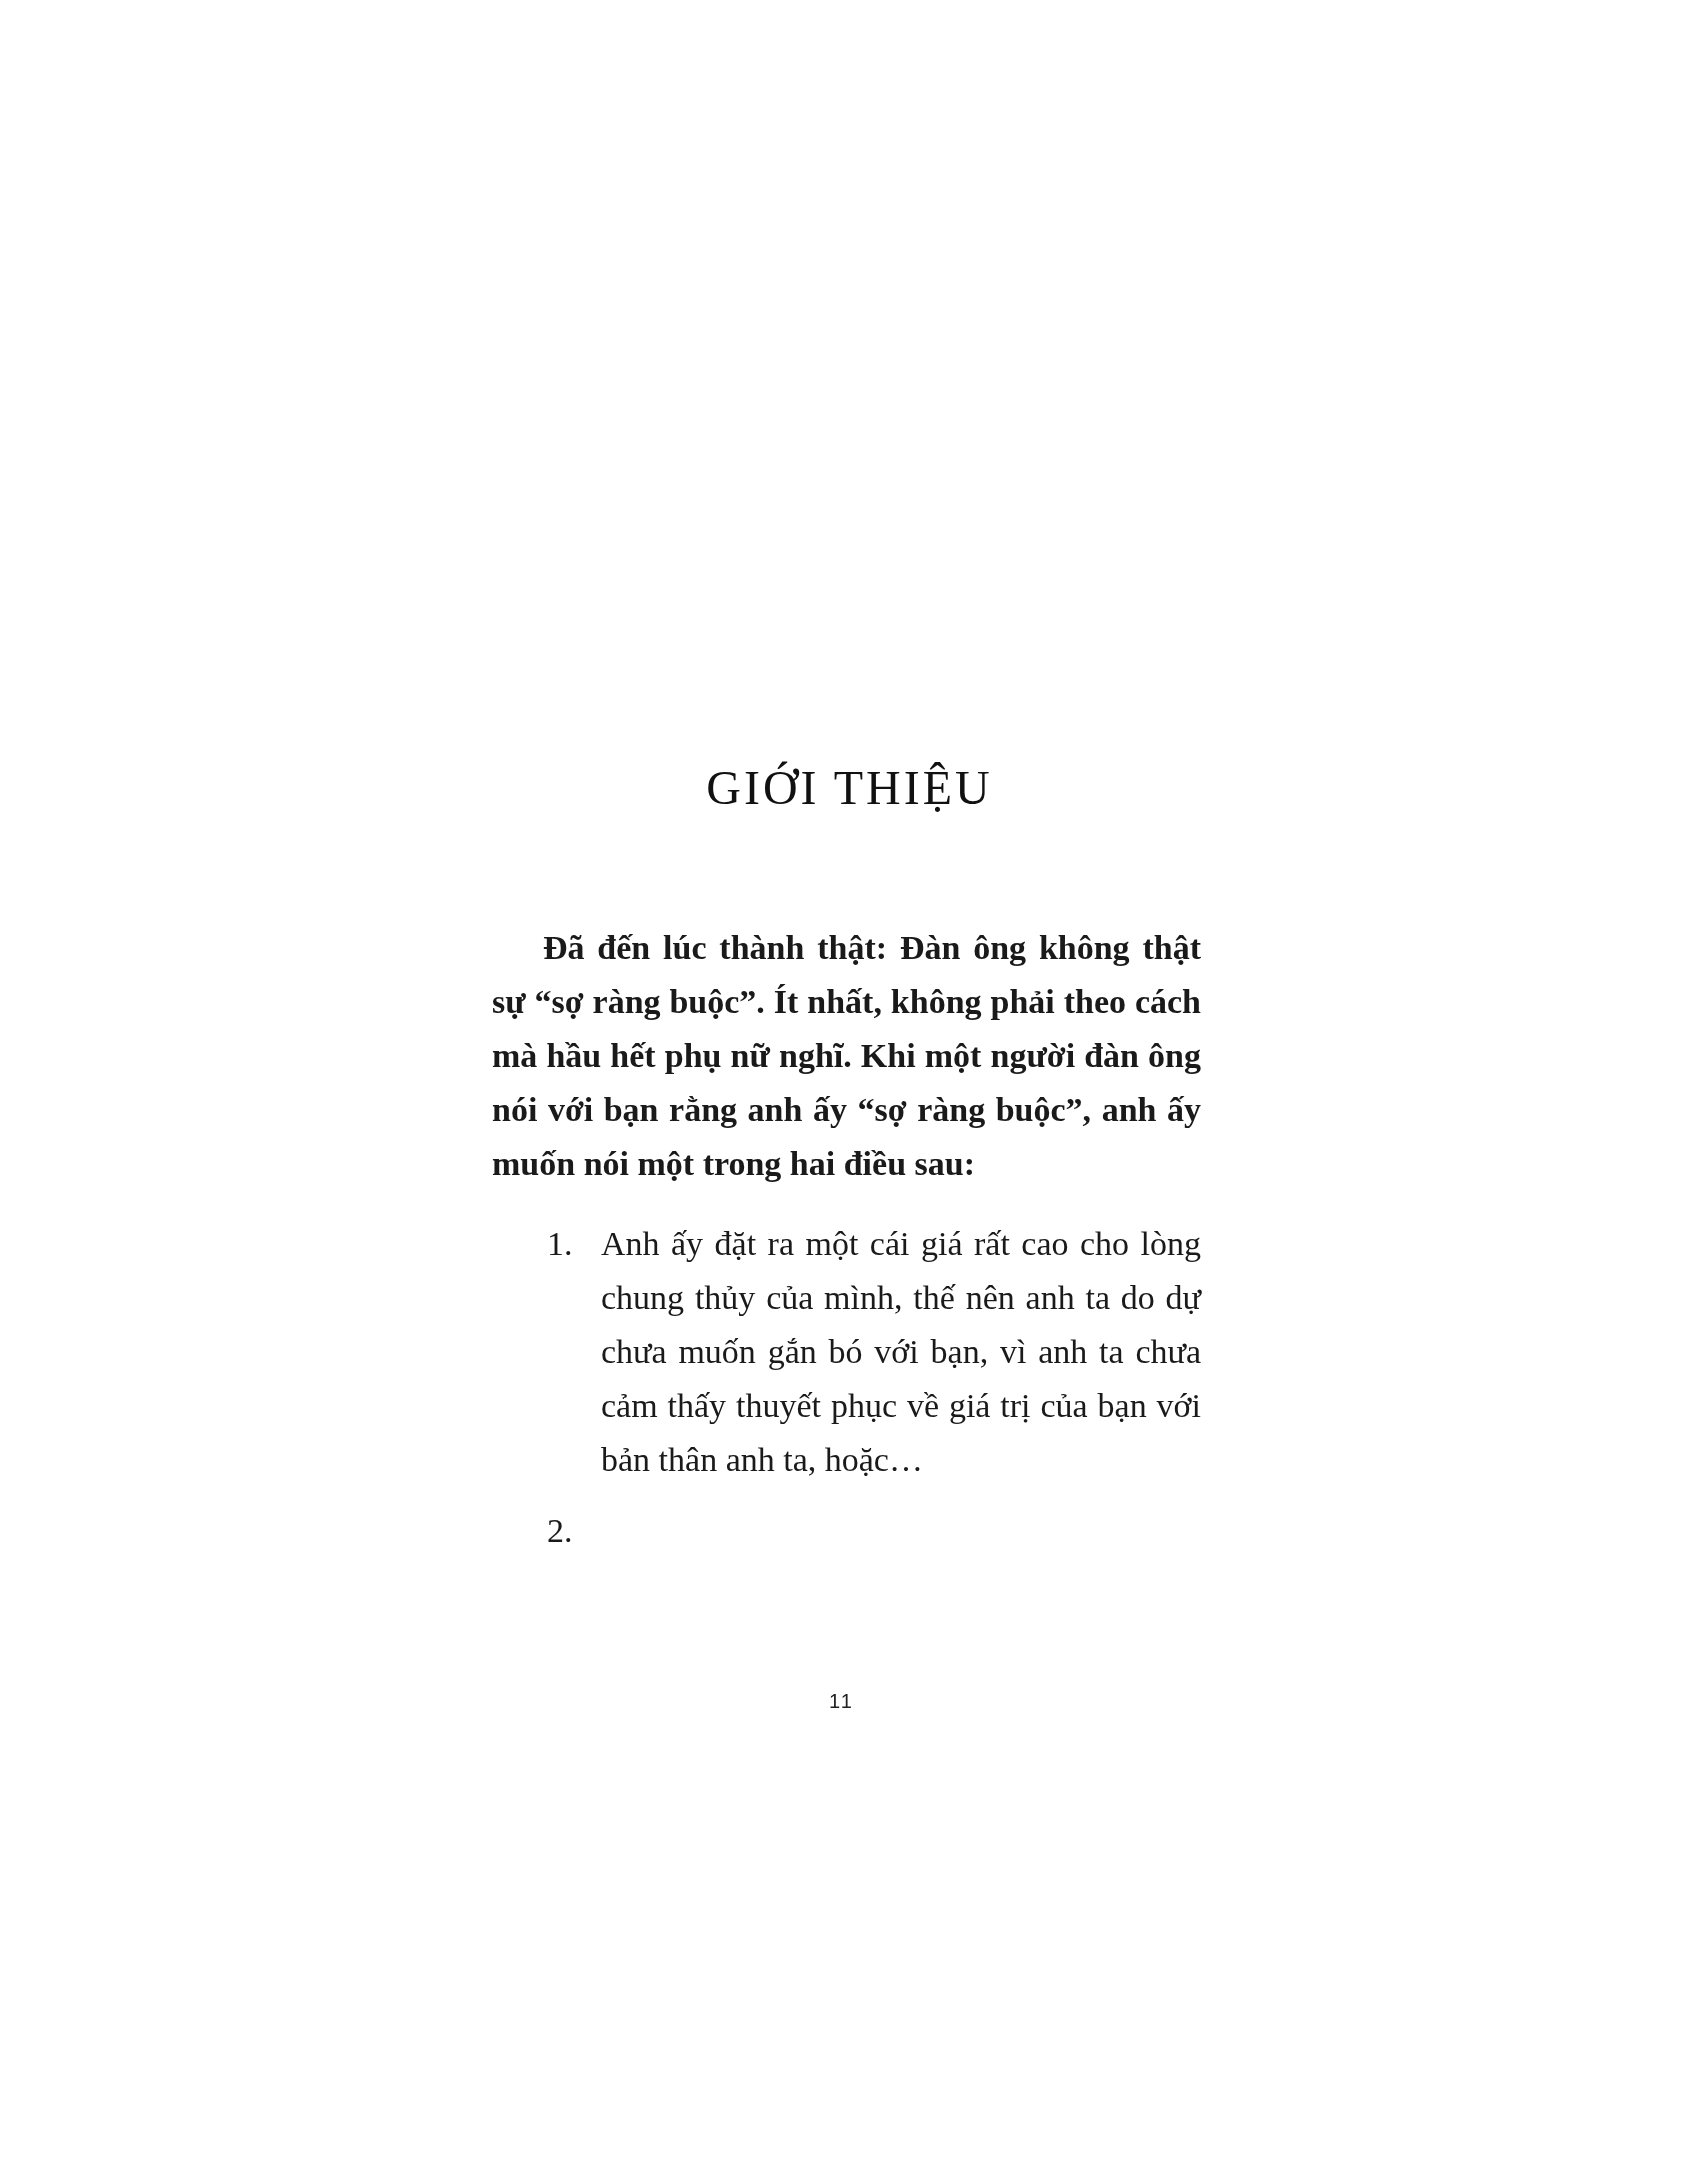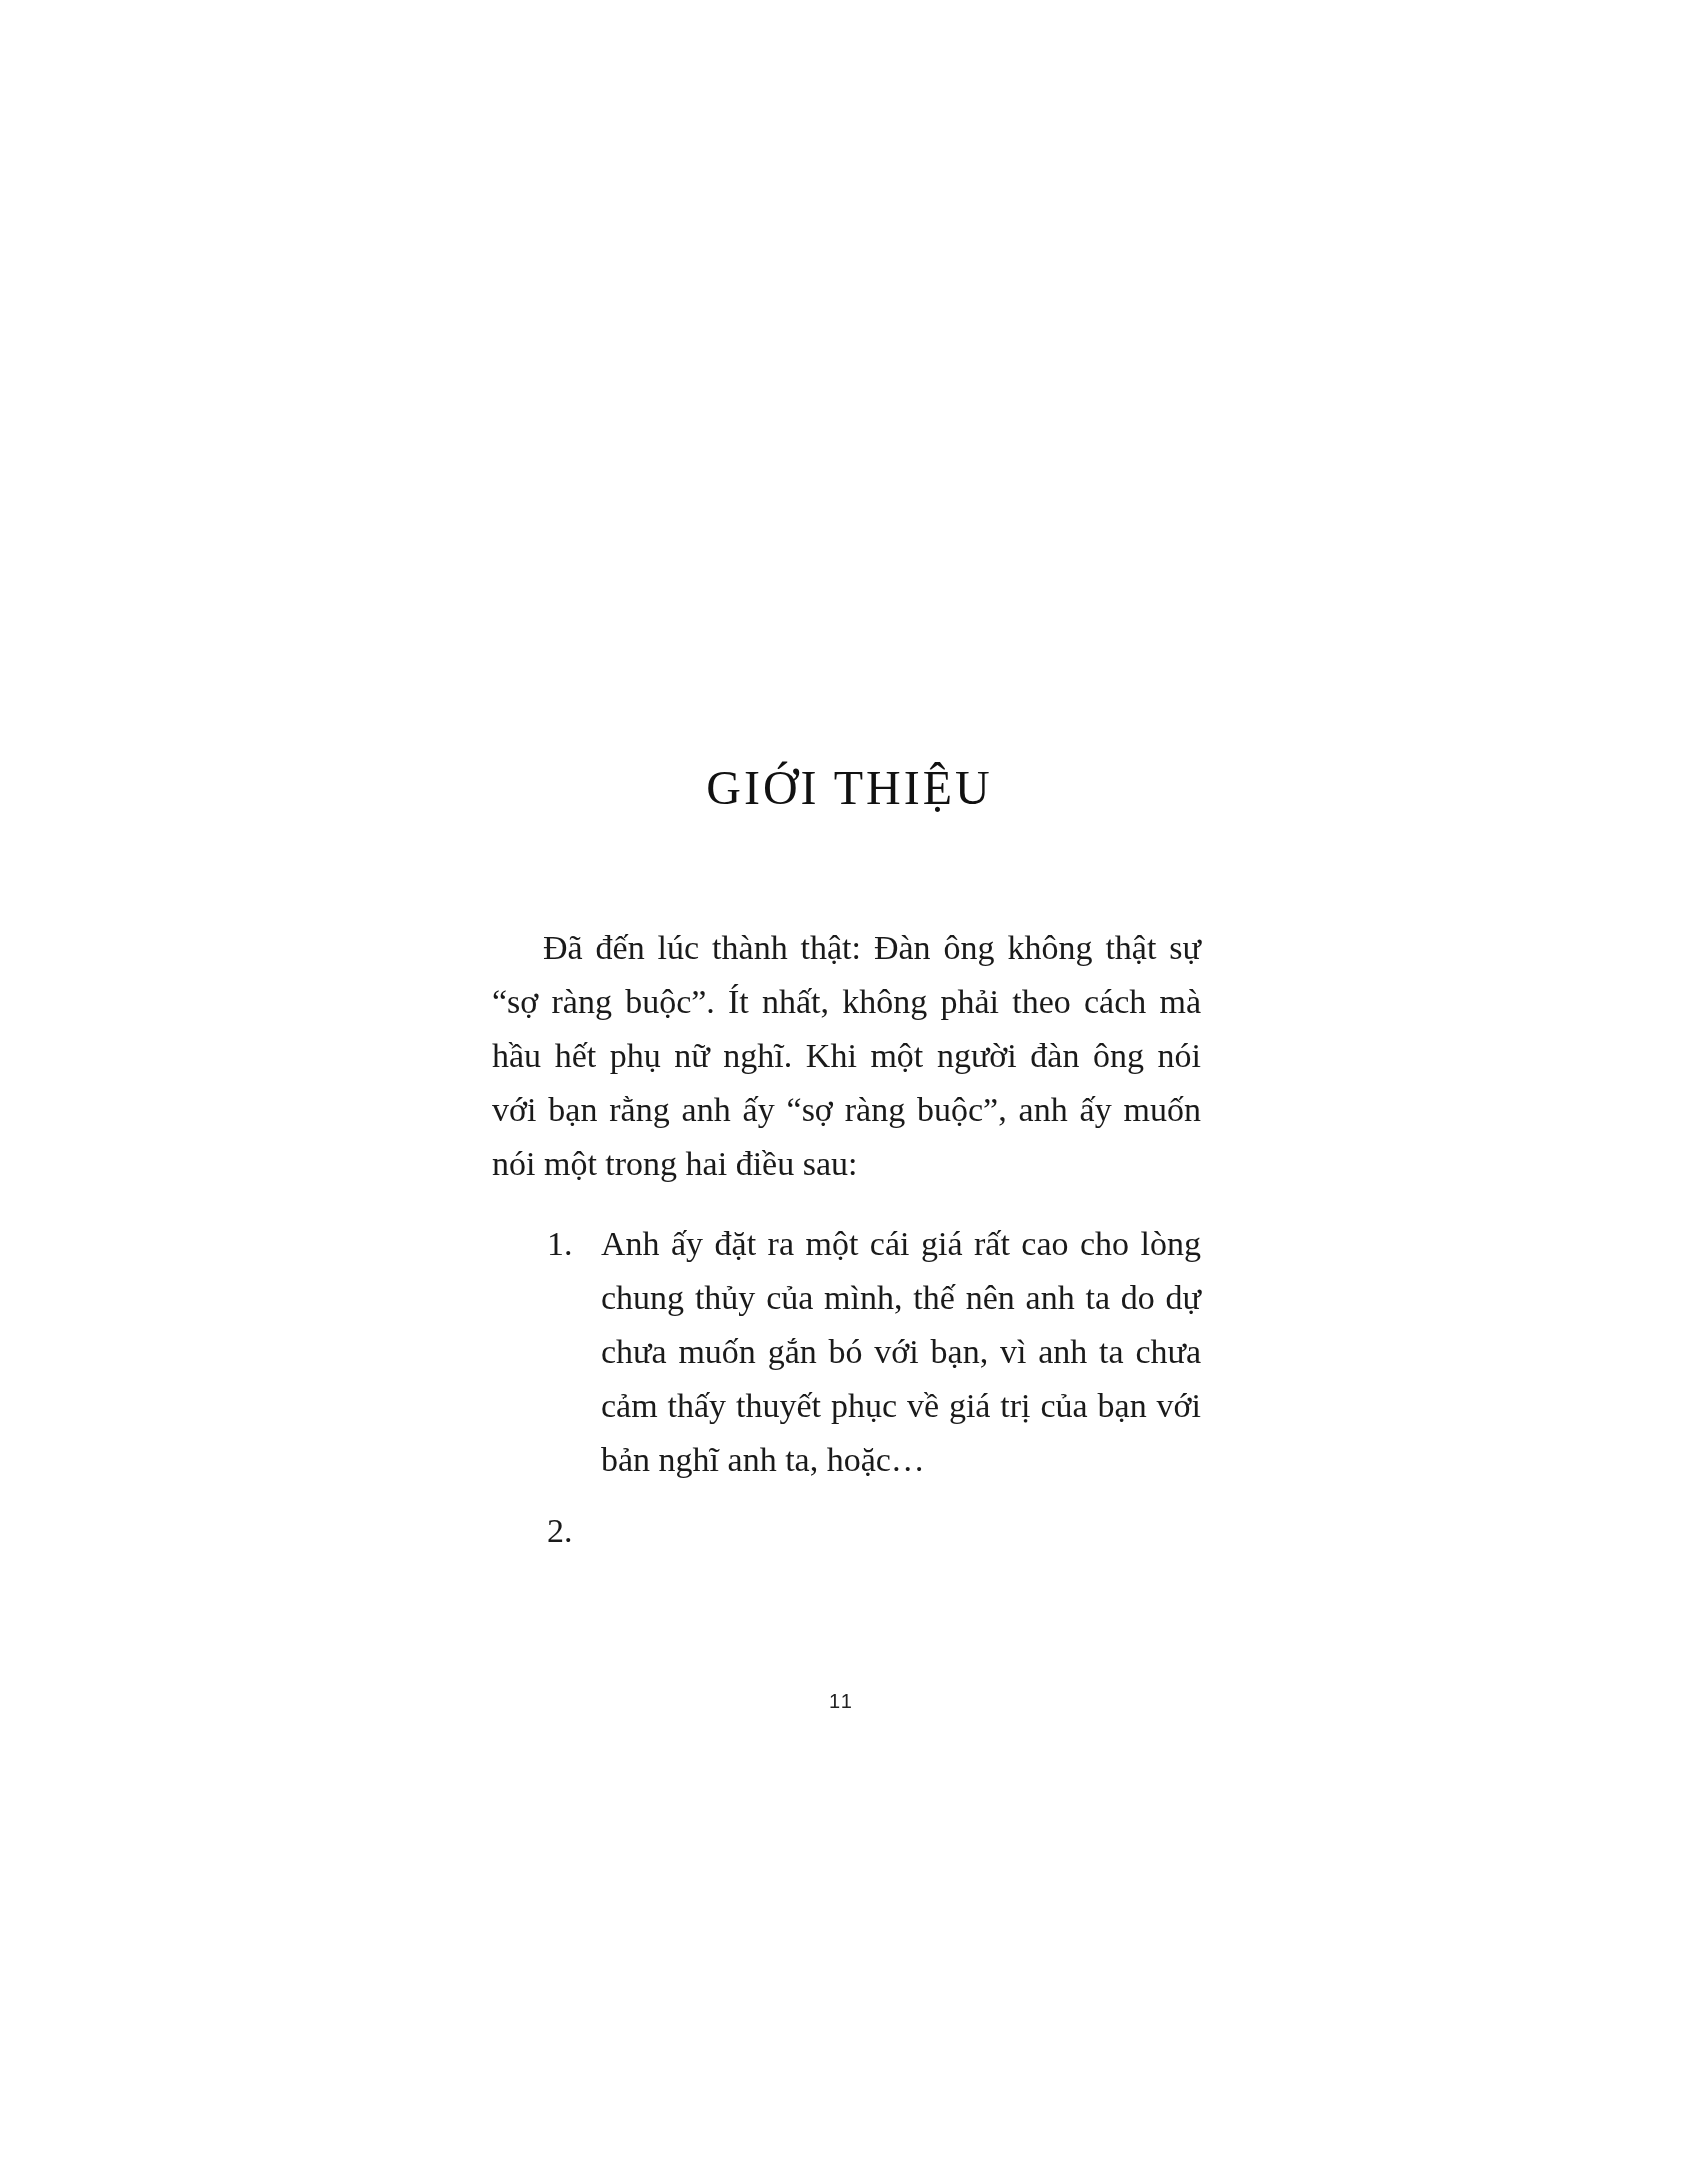--- a/index.html
+++ b/index.html
@@ -42,20 +42,21 @@
       width: 709px;
       font-family: "Liberation Serif", "DejaVu Serif", serif;
       font-size: 34px;
       line-height: 54px;
       color: #1a1a1a;
     }
     .intro-para {
       margin: 0;
       text-indent: 51px;
       text-align: justify;
+      font-weight: bold;
     }
     .reasons-list {
       list-style: none;
       margin: 26px 0 0 0;
       padding: 0;
     }
     .reason-item {
       position: relative;
       padding-left: 109px;
       margin: 0 0 17px 0;
@@ -85,21 +86,21 @@
 <div class="page">
 
   <h1 class="chapter-title">GIỚI THIỆU</h1>
 
   <div class="body-text">
     <p class="intro-para">Đã đến lúc thành thật: Đàn ông không thật sự “sợ ràng buộc”. Ít nhất, không phải theo cách mà hầu hết phụ nữ nghĩ. Khi một người đàn ông nói với bạn rằng anh ấy “sợ ràng buộc”, anh ấy muốn nói một trong hai điều sau:</p>
 
     <ol class="reasons-list">
       <li class="reason-item">
         <span class="reason-num">1.</span>
-        <span>Anh ấy đặt ra một cái giá rất cao cho lòng chung thủy của mình, thế nên anh ta do dự chưa muốn gắn bó với bạn, vì anh ta chưa cảm thấy thuyết phục về giá trị của bạn với bản nghĩ anh ta, hoặc…</span>
+        <span>Anh ấy đặt ra một cái giá rất cao cho lòng chung thủy của mình, thế nên anh ta do dự chưa muốn gắn bó với bạn, vì anh ta chưa cảm thấy thuyết phục về giá trị của bạn với bản thân anh ta, hoặc…</span>
       </li>
       <li class="reason-item">
         <span class="reason-num">2.</span>
       </li>
     </ol>
   </div>
 
   <div class="page-number">11</div>
 
 </div>

